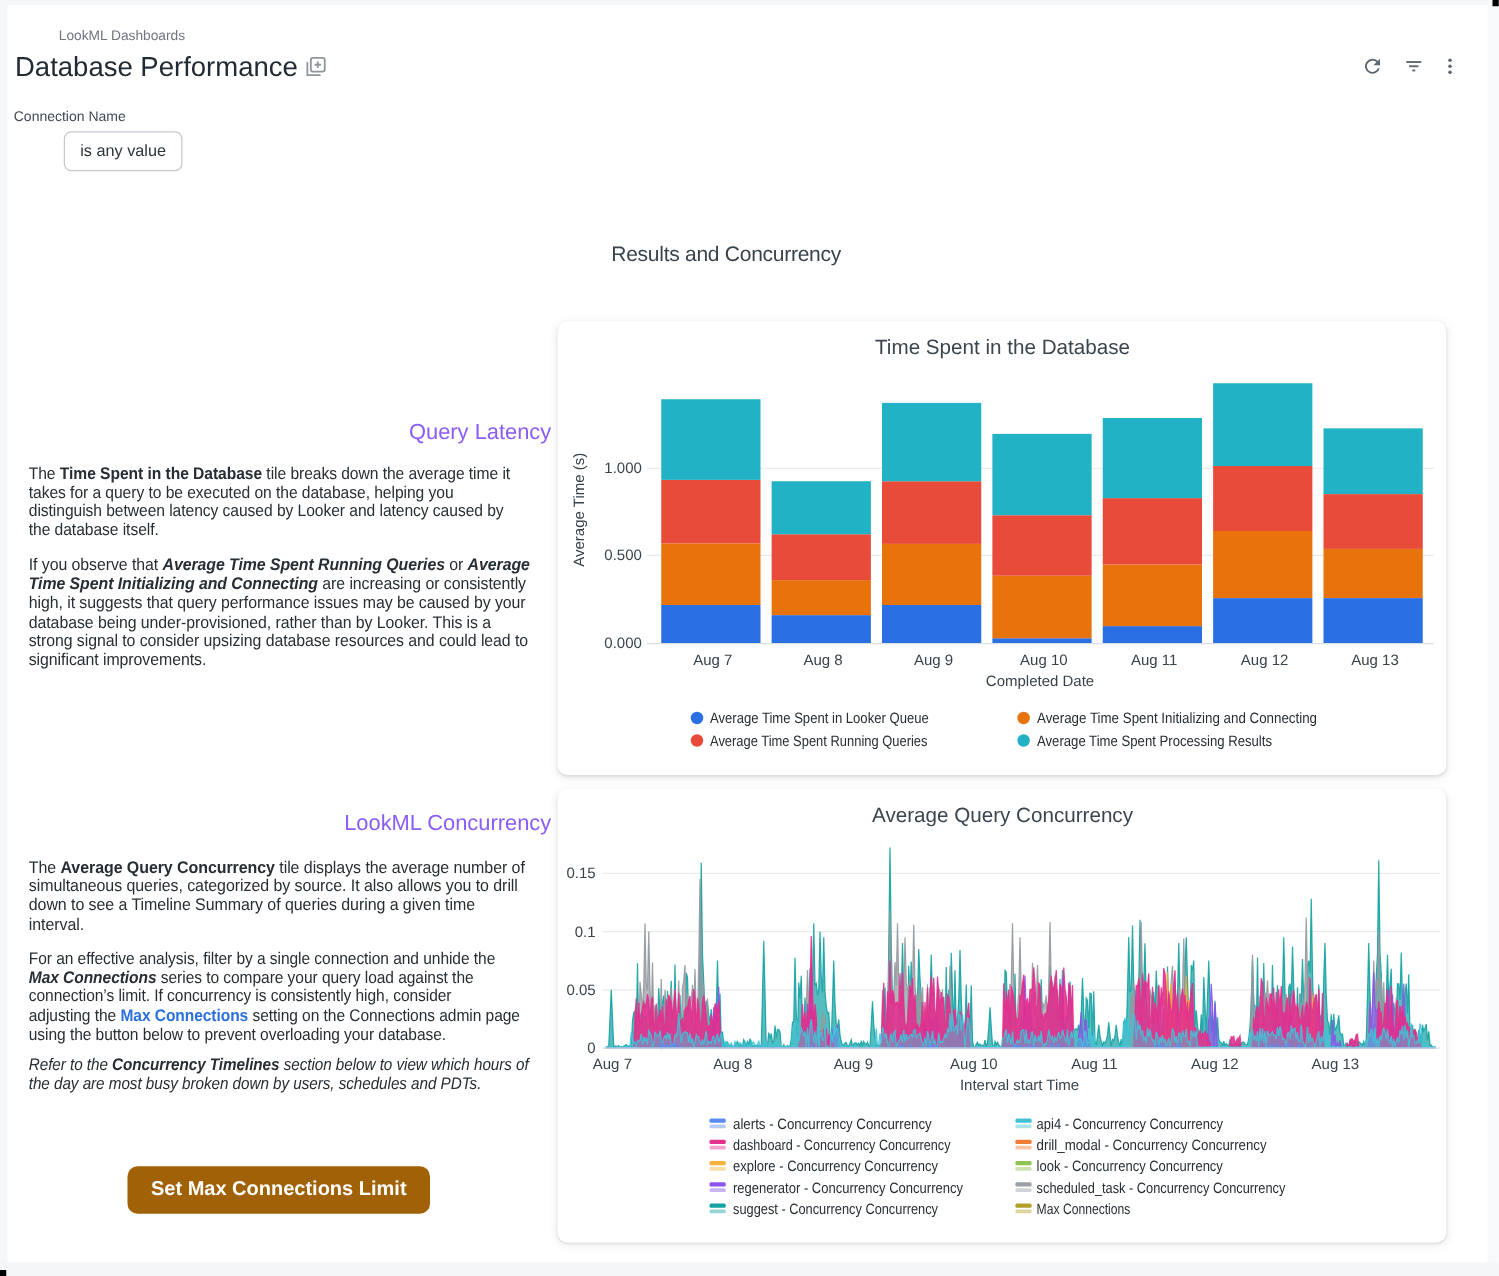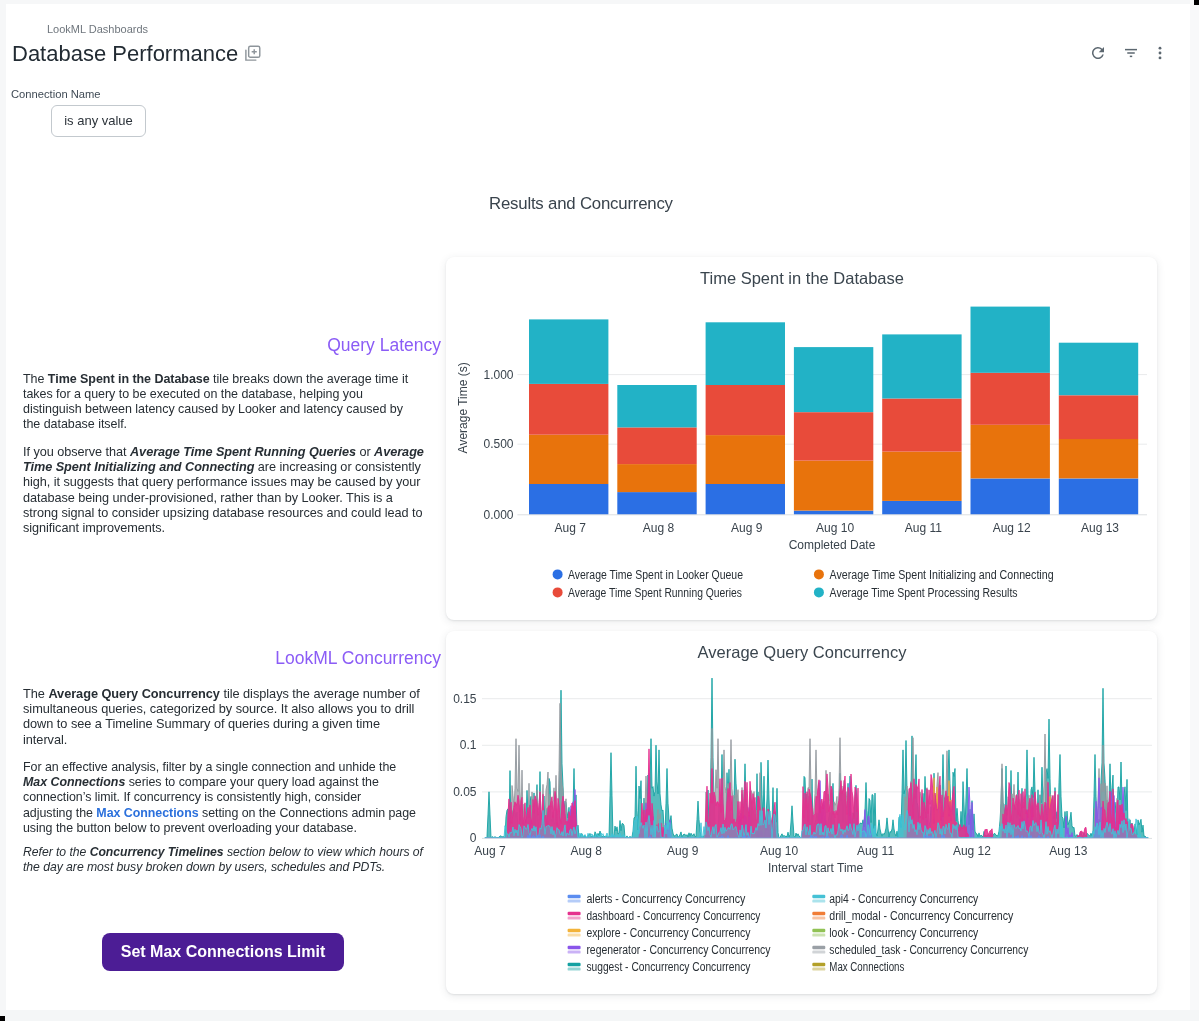--- a/index.html
+++ b/index.html
@@ -73,21 +73,21 @@
 simultaneous queries, categorized by source. It also allows you to drill<br>
 down to see a Timeline Summary of queries during a given time<br>
 interval.</div>
 <div class="abs body-txt" style="left:23px; top:759px; transform:scaleX(0.921); transform-origin:0 0;">For an effective analysis, filter by a single connection and unhide the<br>
 <b><i>Max Connections</i></b> series to compare your query load against the<br>
 connection’s limit. If concurrency is consistently high, consider<br>
 adjusting the <b style="color:#2b70dc;">Max Connections</b> setting on the Connections admin page<br>
 using the button below to prevent overloading your database.</div>
 <div class="abs body-txt" style="left:23px; top:844px; font-style:italic; transform:scaleX(0.905); transform-origin:0 0;">Refer to the <b>Concurrency Timelines</b> section below to view which hours of<br>
 the day are most busy broken down by users, schedules and PDTs.</div>
-<div class="abs" style="left:102px; top:933px; width:242px; height:37.5px; background:#4c1d95; border-radius:8px; color:#fff; font-size:16px; font-weight:bold; display:flex; align-items:center; justify-content:center;">Set Max Connections Limit</div>
+<div class="abs" style="left:102px; top:933px; width:242px; height:37.5px; background:#a16207; border-radius:8px; color:#fff; font-size:16px; font-weight:bold; display:flex; align-items:center; justify-content:center;">Set Max Connections Limit</div>
 
 <div class="card" style="left:446px; top:257px; width:711px; height:362.5px;">
 <svg width="711" height="362" viewBox="0 0 711 362">
   <text x="356" y="26.5" text-anchor="middle" class="ttl">Time Spent in the Database</text>
   <line x1="71.4" y1="117.6" x2="701" y2="117.6" stroke="#e9ebec" stroke-width="1"></line>
   <line x1="71.4" y1="187.2" x2="701" y2="187.2" stroke="#e9ebec" stroke-width="1"></line>
   <rect x="83.0" y="227.0" width="79.4" height="30.8" fill="#2b6fe4"></rect>
 <rect x="83.0" y="177.7" width="79.4" height="49.3" fill="#e8730c"></rect>
 <rect x="83.0" y="126.9" width="79.4" height="50.8" fill="#e84b3a"></rect>
 <rect x="83.0" y="62.4" width="79.4" height="64.5" fill="#22b2c6"></rect>

